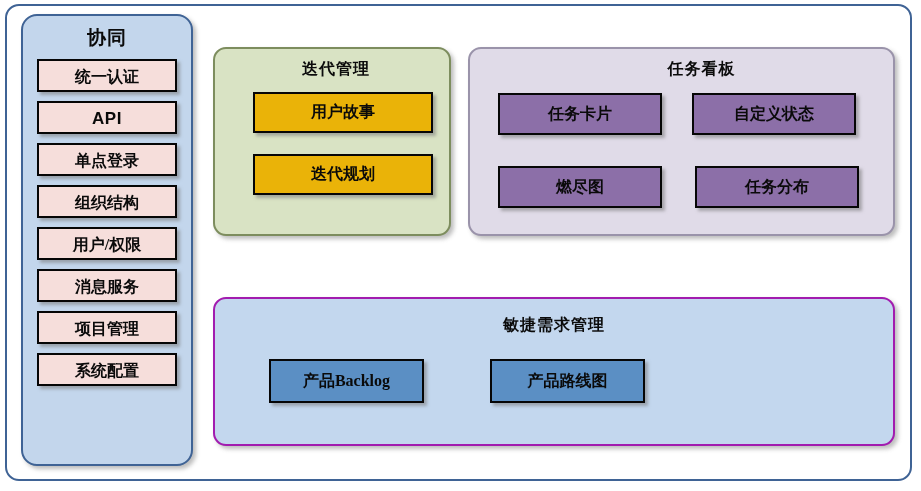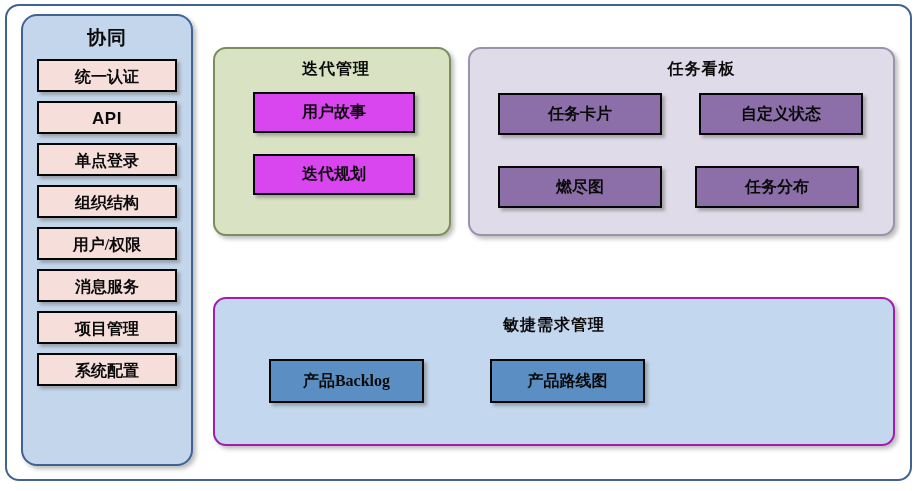--- a/index.html
+++ b/index.html
@@ -110,23 +110,23 @@
   #group-iteration {
     left: 213px;
     top: 47px;
     width: 238px;
     height: 189px;
     background: #d9e3c4;
     border: 2px solid #7d8d5e;
   }
   #group-iteration .group-title { padding-top: 10px; padding-left: 8px; }
   #group-iteration .node {
-    background: #d946ef;
+    background: #eab308;
     left: 38px;
-    width: 162px;
+    width: 180px;
     height: 41px;
   }
   #node-user-story   { top: 43px; }
   #node-iter-plan    { top: 105px; }
 
   
   #group-taskboard {
     left: 468px;
     top: 47px;
     width: 427px;
@@ -134,21 +134,21 @@
     background: #e0dbe8;
     border: 2px solid #9a93aa;
   }
   #group-taskboard .group-title { padding-top: 10px; margin-left: 40px; }
   #group-taskboard .node {
     background: #8c6fa8;
     width: 164px;
     height: 42px;
   }
   #node-task-card     { left: 28px;  top: 44px; }
-  #node-custom-status { left: 229px; top: 44px; }
+  #node-custom-status { left: 222px; top: 44px; }
   #node-burndown      { left: 28px;  top: 117px; }
   #node-task-dist     { left: 225px; top: 117px; }
 
   
   #group-agile {
     left: 213px;
     top: 297px;
     width: 682px;
     height: 149px;
     background: #c3d7ee;

